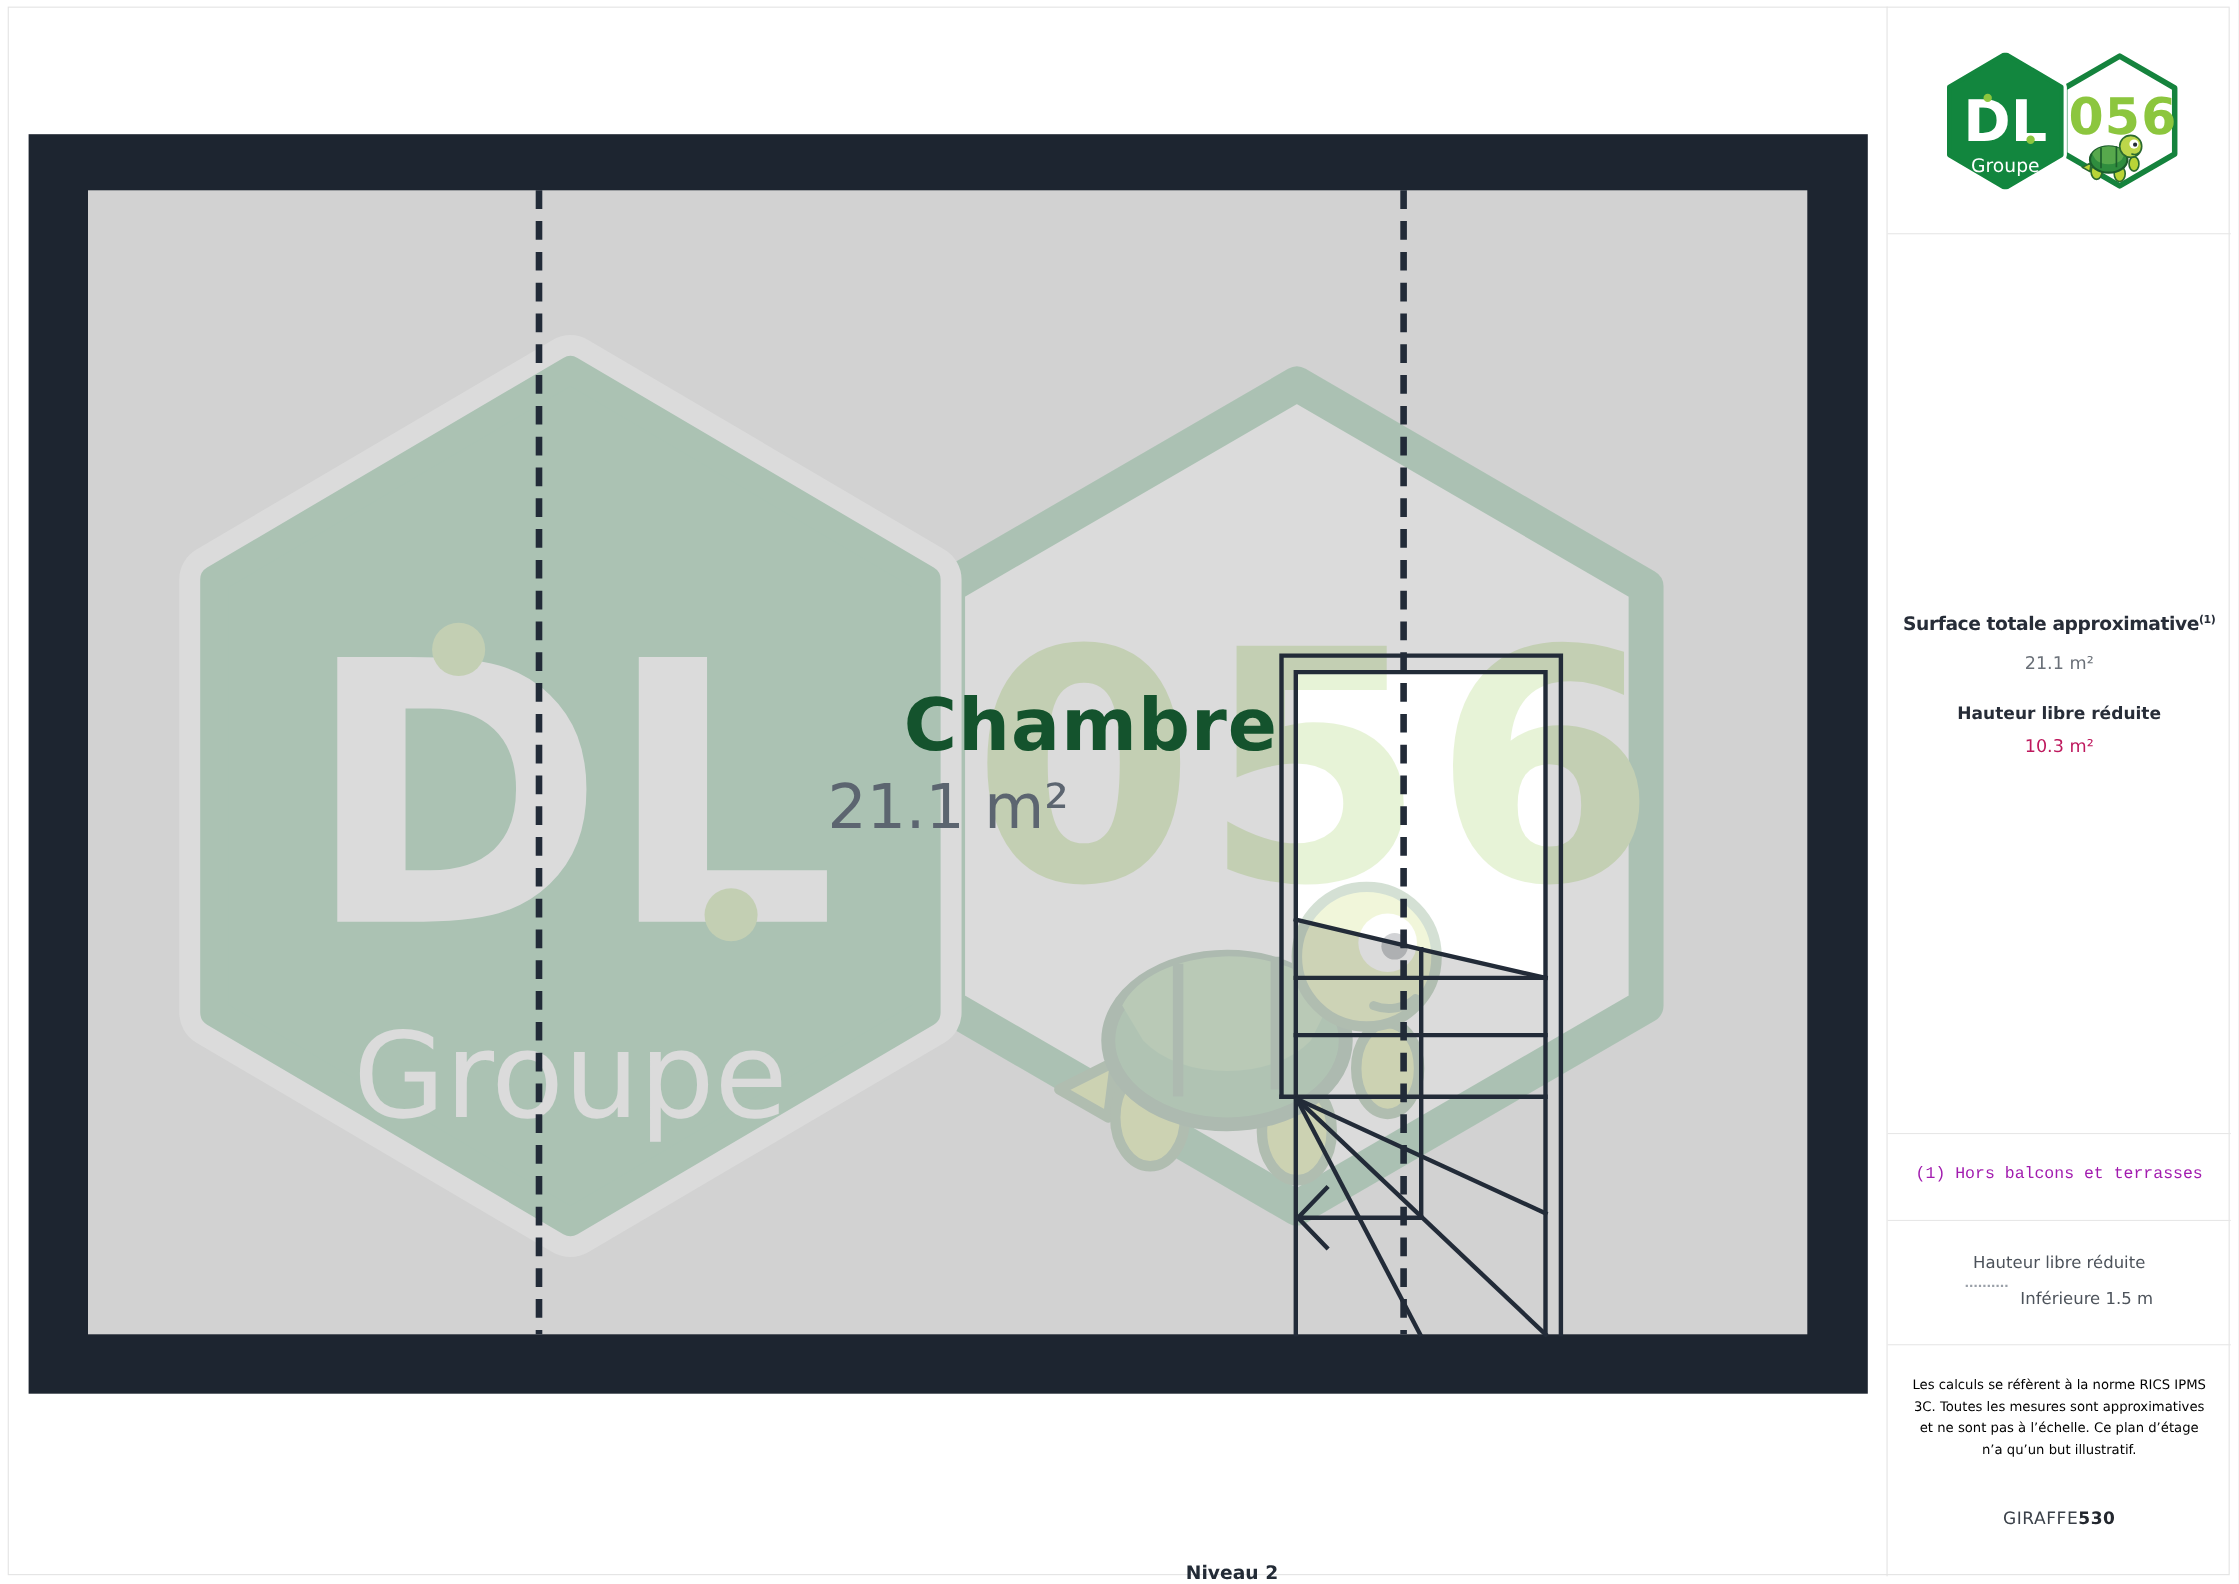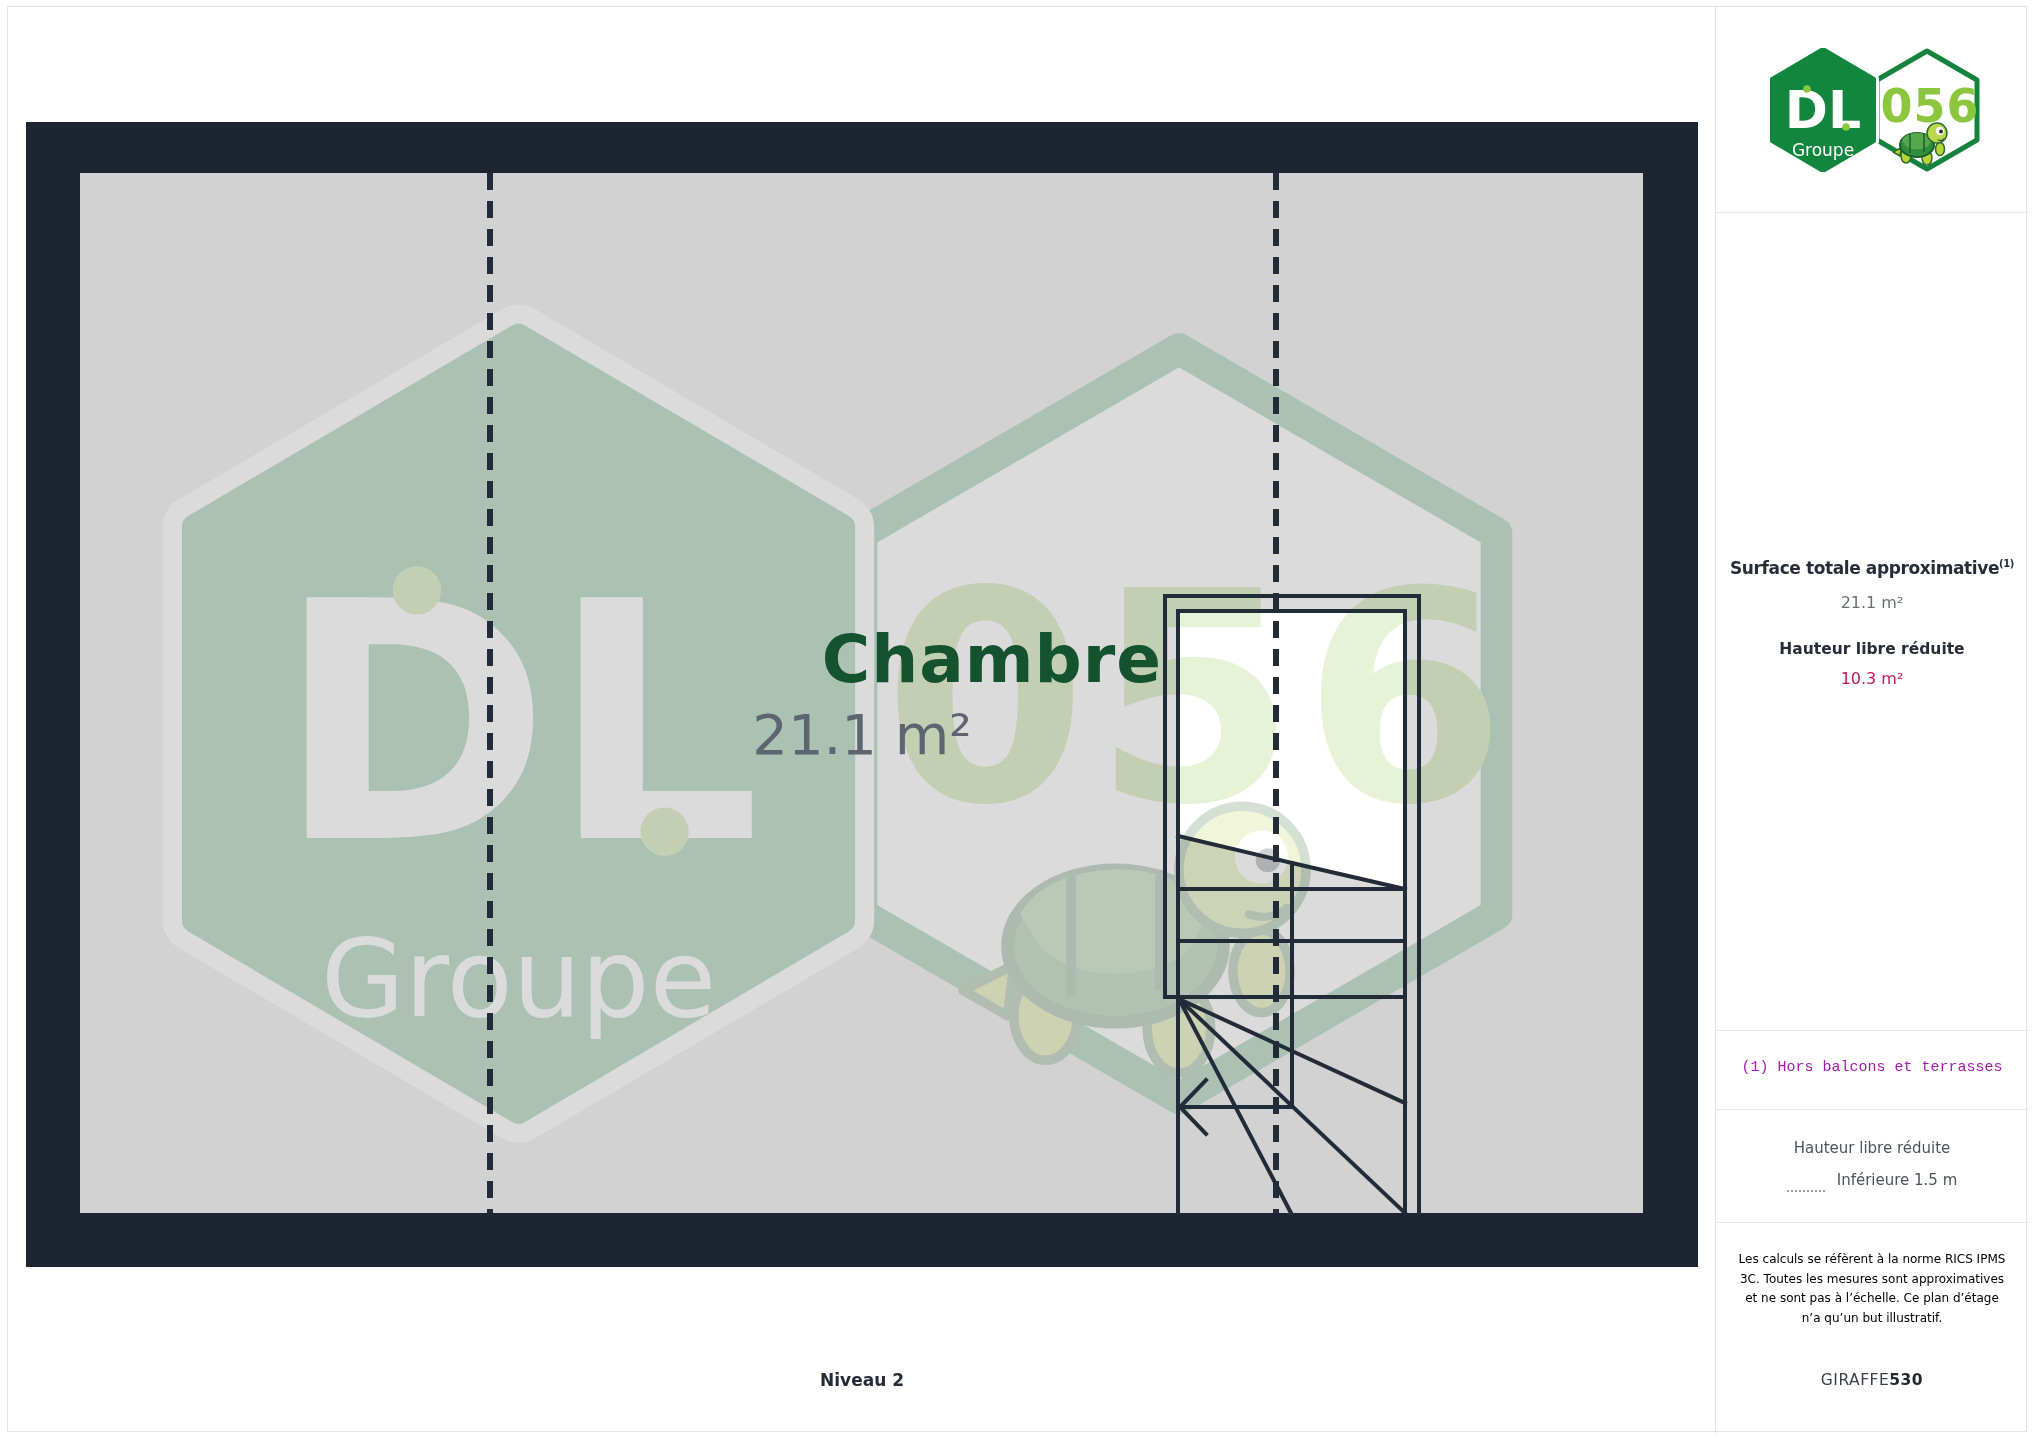--- a/index.html
+++ b/index.html
@@ -2,33 +2,33 @@
 <html><head>
 <meta charset="utf-8">
 <style>
   html,body{margin:0;padding:0;background:#ffffff;}
   body{width:2035px;height:1440px;position:relative;font-family:"DejaVu Sans","Liberation Sans",sans-serif;overflow:hidden;}
   .page-frame{position:absolute;left:7px;top:6px;width:2020px;height:1426px;border:1px solid #e3e3e3;box-sizing:border-box;}
   .plan-svg{position:absolute;left:0;top:0;}
   .abs{position:absolute;}
   .room-label{left:562px;top:606px;width:600px;text-align:right;font-size:66px;font-weight:700;color:#14532d;letter-spacing:1px;margin-top:15px;}
   .room-area{left:562px;top:702px;width:600px;text-align:center;font-size:56px;font-weight:400;color:#5c6570;}
-  .level-label{left:562px;top:1370px;width:600px;text-align:center;font-size:17px;font-weight:700;color:#232b36;}
+  .level-label{left:562px;top:1420px;width:600px;text-align:right;font-size:17px;font-weight:700;color:#232b36;}
   .sidebar-divider{left:1715px;top:6px;width:1px;height:1427px;background:#e3e3e3;}
   .sb-rule{left:1716px;width:312px;height:1px;background:#e7e7e7;}
   .logo-box{left:1770px;top:48px;width:210px;height:124px;}
   .sb-block{left:1716px;width:312px;text-align:center;}
   .sb-title{font-size:17px;font-weight:700;color:#272d38;letter-spacing:-0.4px;line-height:24px;margin-top:12px;}
   .sb-title sup{font-size:10px;}
   .sb-value{font-size:16px;color:#6a7078;line-height:22px;margin-top:12px;}
   .sb-subtitle{font-size:15.5px;font-weight:700;color:#272d38;line-height:22px;margin-top:24px;}
   .sb-value2{font-size:16px;color:#be185d;line-height:22px;margin-top:8px;}
   .sb-footnote{font-size:15px;color:#a21caf;line-height:24px;font-family:Liberation Mono, monospace;}
   .sb-legend-title{font-size:15px;color:#4d535b;line-height:24px;}
-  .legend-row{display:flex;align-items:flex-end;justify-content:center;line-height:24px;}
+  .legend-row{display:flex;align-items:flex-start;justify-content:center;line-height:24px;}
   .legend-dash{display:inline-block;width:38px;height:0;border-bottom:2px dotted #9aa0a8;margin-right:12px;}
   .legend-text{font-size:15px;color:#4d535b;}
   .sb-disclaimer{left:1736px;top:1250px;width:272px;text-align:center;font-size:12px;line-height:19.5px;color:#000000;}
   .sb-brand{top:1368px;font-size:15.5px;line-height:24px;color:#3a4049;letter-spacing:0.5px;}
   .sb-brand b{color:#23272e;}
 </style>
 </head>
 <body>
 
 <div class="page-frame"></div>

